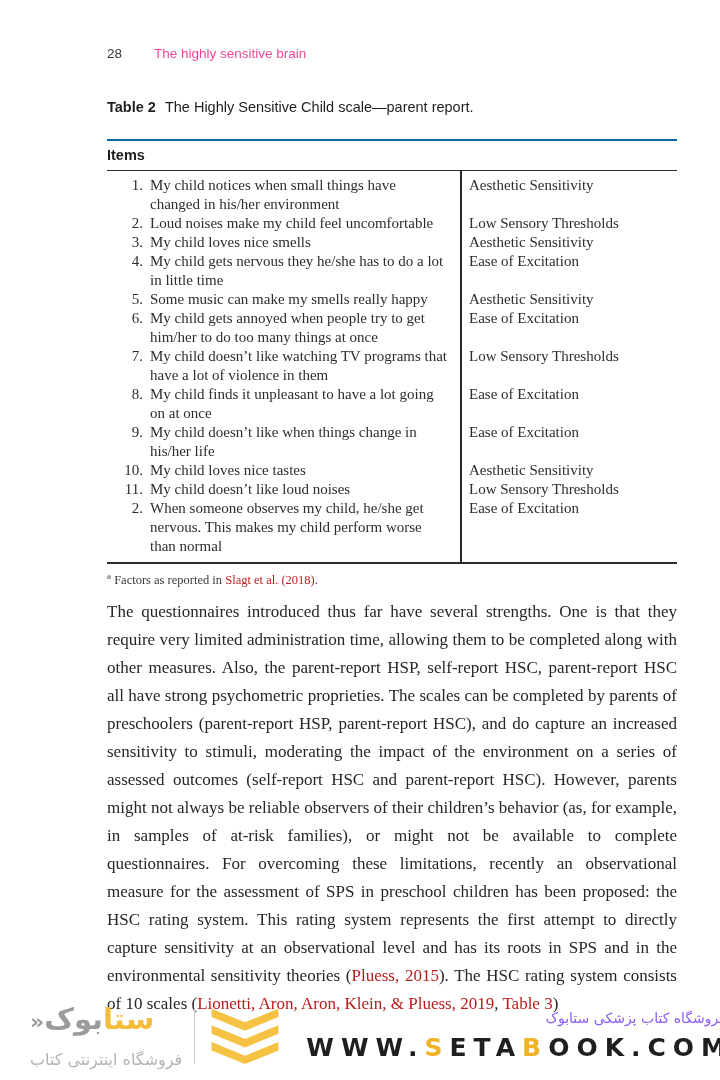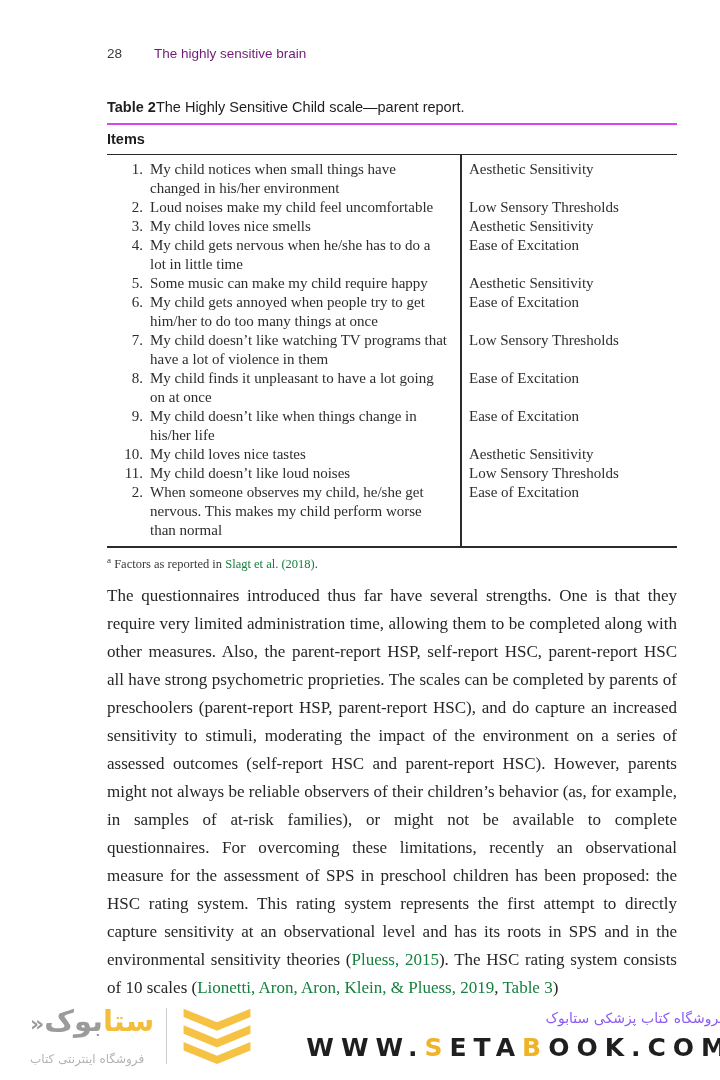--- a/index.html
+++ b/index.html
@@ -4,61 +4,61 @@
 <style>
   html,body{margin:0;padding:0;background:#ffffff;}
   .page{position:relative;width:720px;height:1080px;background:#ffffff;overflow:hidden;
         font-family:"Liberation Serif", serif;color:#2d2d2d;padding-left:32px;}
   .content{padding:0 75px;}
 
   
   .running-head{margin-top:46px;display:flex;align-items:baseline;
         font-family:"Liberation Sans", sans-serif;font-size:13.5px;}
   .page-number{color:#3a3a3a;width:47px;}
-  .running-title{color:#701a75;}
+  .running-title{color:#ec4899;}
 
   
   .table-block{margin-top:38px;}
   .tcaption{font-family:"Liberation Sans", sans-serif;font-size:14.5px;color:#1e1e1e;}
-  .tcaption .cap-label{font-weight:bold;}
-  .thead{margin-top:8px;display:flex;border-top:2px solid #d946ef;border-bottom:1.5px solid #2b2b2b;
+  .tcaption .cap-label{font-weight:bold;margin-right:9px;}
+  .thead{margin-top:24px;display:flex;border-top:2px solid #0369a1;border-bottom:1.5px solid #2b2b2b;
         padding:6px 0 7px;font-family:"Liberation Sans", sans-serif;font-weight:bold;
         font-size:14.5px;color:#1e1e1e;}
   .th-items{width:353px;}
   .th-factors{flex:1;padding-left:8px;}
   .sup-note{color:#3b8fa3;font-size:10px;vertical-align:super;line-height:0;}
   .tbody{position:relative;border-bottom:2px solid #2b2b2b;padding:5px 0 6px;
         font-size:15px;line-height:19px;color:#2d2d2d;}
   .col-divider{position:absolute;left:353px;top:0;bottom:0;width:1.5px;background:#2b2b2b;}
   .trow{display:flex;}
   .cell-item{width:353px;display:flex;box-sizing:border-box;padding-right:12px;}
   .num{width:36px;text-align:right;padding-right:7px;flex-shrink:0;}
   .itext{flex:1;}
   .cell-factor{flex:1;padding-left:9px;}
 
   .footnote{margin-top:7px;font-size:12.5px;color:#3a3a3a;}
   .footnote sup{font-size:9px;}
-  .link{color:#15803d;text-decoration:none;cursor:pointer;}
+  .link{color:#b91c1c;text-decoration:none;cursor:pointer;}
 
   
   .heading{margin:30px 0 0 0;font-family:"Liberation Sans", sans-serif;font-weight:bold;
         font-size:19.5px;color:#1c1c1c;display:flex;}
   .heading-num{margin-right:12px;}
   .body-text{margin:10px 0 0 0;font-size:17px;line-height:28px;text-align:justify;color:#262626;}
 
   
   .footer{position:absolute;left:0;right:0;bottom:0;height:82px;display:flex;
         align-items:center;justify-content:space-between;padding:0 26px 6px 30px;box-sizing:border-box;}
   .logo-group{display:flex;align-items:center;}
   .wordmark-stack{text-align:left;margin-right:12px;}
   .wordmark{direction:rtl;font-family:"DejaVu Sans", sans-serif;font-weight:bold;font-size:29px;line-height:30px;}
   .wm-gold{color:#f5bd3c;}
   .wm-grey{color:#9b9b9b;}
   .wm-mark{color:#9b9b9b;font-size:22px;}
-  .tagline{margin-top:13px;direction:rtl;font-family:"DejaVu Sans", sans-serif;font-size:12px;color:#b4b4b4;}
+  .tagline{margin-top:13px;direction:rtl;font-family:"DejaVu Sans", sans-serif;font-size:16px;color:#b4b4b4;}
   .v-divider{width:1px;height:56px;background:#cccccc;margin-right:12px;}
   .emblem{display:block;}
   .footer-text{text-align:right;}
   .store-title{direction:rtl;font-family:"DejaVu Sans", sans-serif;font-size:14px;color:#8b5cf6;}
   .url{margin-top:7px;font-family:"DejaVu Sans", sans-serif;font-weight:bold;font-size:25px;
         letter-spacing:7px;margin-right:-7px;color:#1f1f1f;white-space:nowrap;}
   .url-gold{color:#f0b227;}
 </style>
 </head>
 <body>
@@ -103,29 +103,29 @@
     <div class="cell-item">
       <span class="num">3.</span>
       <span class="itext">My child loves nice smells</span>
     </div>
     <div class="cell-factor">Aesthetic Sensitivity</div>
   </div>
 
   <div class="trow">
     <div class="cell-item">
       <span class="num">4.</span>
-      <span class="itext">My child gets nervous when he/she has to do a lot in little time</span>
+      <span class="itext">My child gets nervous they he/she has to do a lot in little time</span>
     </div>
     <div class="cell-factor">Ease of Excitation</div>
   </div>
 
   <div class="trow">
     <div class="cell-item">
       <span class="num">5.</span>
-      <span class="itext">Some music can make my child require happy</span>
+      <span class="itext">Some music can make my smells really happy</span>
     </div>
     <div class="cell-factor">Aesthetic Sensitivity</div>
   </div>
 
   <div class="trow">
     <div class="cell-item">
       <span class="num">6.</span>
       <span class="itext">My child gets annoyed when people try to get him/her to do too many things at once</span>
     </div>
     <div class="cell-factor">Ease of Excitation</div>

